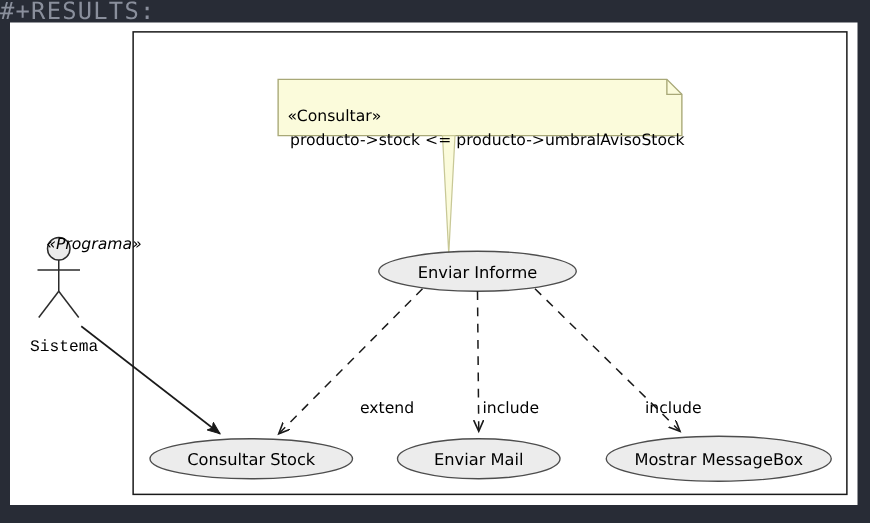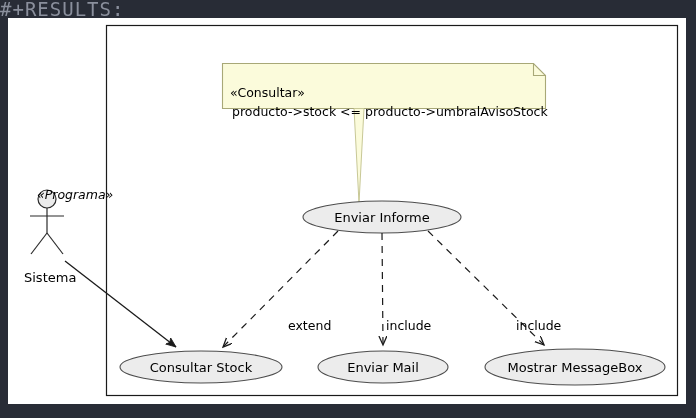--- a/index.html
+++ b/index.html
@@ -48,20 +48,21 @@
   }
   #actor-stereotype {
     left: 5px; top: 169px;
     font-size: 12.5px;
     font-style: italic;
     margin-left: 24px;
   }
   #actor-label {
     left: 16px; top: 252px;
     font-size: 13px;
+    font-family: Liberation Mono, monospace;
   }
   #note-line-1 {
     left: 222px; top: 67px;
     font-size: 12.5px;
   }
   #note-line-2 {
     left: 224px; top: 86px;
     font-size: 12.5px;
   }
   .uc-label {

